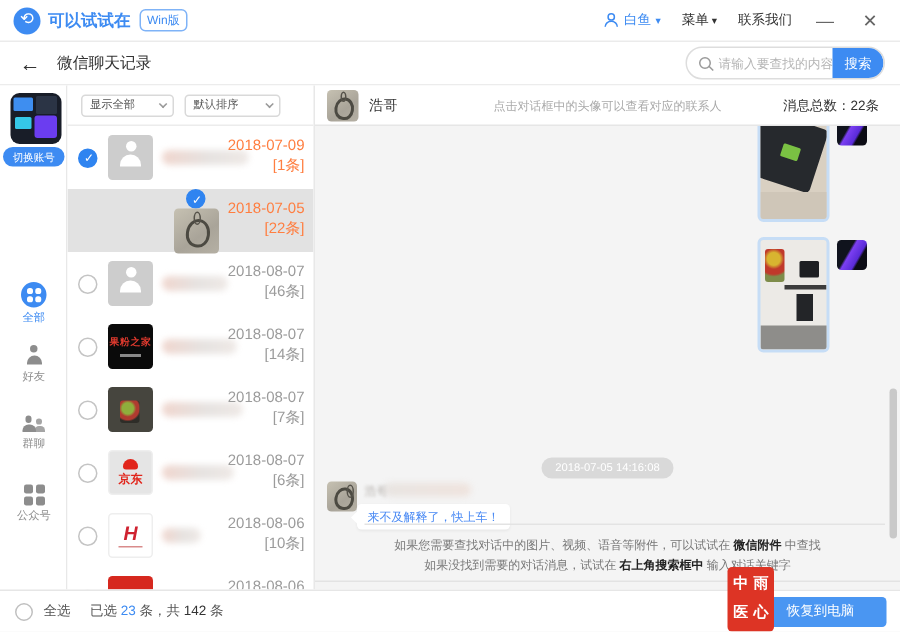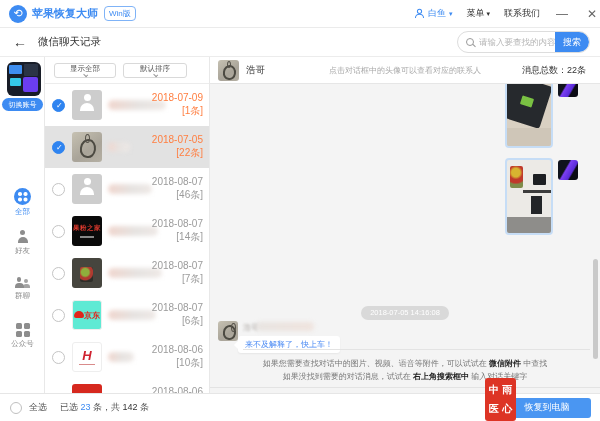--- a/index.html
+++ b/index.html
@@ -4,21 +4,21 @@
 <style>
   * { margin:0; padding:0; box-sizing:border-box; }
   html,body { width:600px; height:421px; overflow:hidden; }
   body { font-family:"Liberation Sans","DejaVu Sans",sans-serif; background:#fff; position:relative; color:#333; }
 
   
   .titlebar { position:absolute; left:0; top:0; width:600px; height:28px; background:#fff; border-bottom:1px solid #ebebeb; display:flex; align-items:center; }
   .logo { width:18px; height:18px; border-radius:50%; background:#3d8bf2; margin-left:9px; display:flex; align-items:center; justify-content:center; color:#fff; font-size:11px; line-height:1; }
   .app-title { color:#3d8bf2; font-size:11px; font-weight:bold; margin-left:5px; }
   .win-badge { margin-left:6px; font-size:8px; color:#3d8bf2; border:1px solid #7fb3f7; border-radius:4px; padding:1px 4px; }
-  .tb-right { margin-left:auto; display:flex; align-items:center; gap:14px; font-size:9px; }
+  .tb-right { margin-left:auto; display:flex; align-items:center; gap:14px; margin-right:12px; font-size:9px; }
   .user-box { display:flex; align-items:center; gap:3px; color:#3d8bf2; cursor:pointer; }
   .menu-box { color:#333; display:flex; align-items:center; gap:2px; cursor:pointer; }
   .caret { font-size:7px; }
   .win-min,.win-close { color:#666; font-size:12px; width:16px; text-align:center; cursor:pointer; }
 
   
   .toolbar { position:absolute; left:0; top:28px; width:600px; height:29px; background:#fff; border-bottom:1px solid #ececec; display:flex; align-items:center; }
   .back-arrow { font-size:14px; color:#333; margin-left:13px; cursor:pointer; }
   .page-title { font-size:10.5px; color:#333; margin-left:11px; }
   .search-wrap { margin-left:auto; margin-right:10px; width:133px; height:22px; border:1px solid #ddd; border-radius:11px; display:flex; align-items:center; background:#fff; overflow:hidden; }
@@ -50,41 +50,41 @@
   .ico-group .g2 { position:absolute; left:8px; top:9px; width:7px; height:4px; background:#a5a5a5; border-radius:3px 3px 0 0; }
   .ico-group .g2::before { content:""; position:absolute; left:1.5px; top:-5px; width:3.8px; height:3.8px; border-radius:50%; background:#a5a5a5; }
   .ico-squares { width:14px; height:14px; margin:0 auto; position:relative; }
   .ico-squares::before { content:""; position:absolute; left:0; top:0; width:6px; height:6px; background:#8d8d8d; border-radius:1.5px; box-shadow:8px 0 0 #8d8d8d, 0 8px 0 #8d8d8d, 8px 8px 0 #8d8d8d; }
   .ico-unknown { position:relative; width:12px; height:14px; margin:0 auto; }
   .ico-unknown .q { position:absolute; right:-3px; top:-3px; font-size:7px; color:#8d8d8d; font-weight:bold; }
 
   
   .clist { position:absolute; left:45px; top:57px; width:165px; height:336px; background:#fff; border-right:1px solid #e8e8e8; overflow:hidden; }
   .clist-head { height:27px; border-bottom:1px solid #ececec; display:flex; align-items:center; gap:7px; padding-left:9px; }
-  .dd { height:15px; border:1px solid #d9d9d9; border-radius:3px; background:#fff; font-size:7.5px; color:#555; display:flex; align-items:center; justify-content:space-between; padding:0 5px; cursor:pointer;flex-direction:column; }
+  .dd { height:15px; border:1px solid #d9d9d9; border-radius:3px; background:#fff; font-size:7.5px; color:#555; display:flex; align-items:center; justify-content:space-between; padding:0 5px; cursor:pointer; }
   .dd1 { width:62px; } .dd2 { width:64px; }
   .dd .chev { width:4px; height:4px; border-right:1px solid #999; border-bottom:1px solid #999; transform:rotate(45deg) translateY(-1px); }
   .citem { height:42px; display:flex; align-items:center; position:relative; cursor:pointer; }
-  .citem.selected { background:#e2e2e2; }
+  .citem.selected { background:#e2e2e2;flex-direction:column; }
   .ckbox { width:13px; height:13px; border-radius:50%; margin-left:7px; flex:none; border:1px solid #c4c4c4; background:#fff; }
   .ckbox.on { background:#2f84f0; border-color:#2f84f0; position:relative; }
   .ckbox.on::after { content:"✓"; position:absolute; color:#fff; font-size:8px; left:3px; top:1.5px; font-weight:bold; }
   .cav { width:30px; height:30px; border-radius:3px; margin-left:7px; flex:none; position:relative; overflow:hidden; }
   .cav-ph { background:#cdcdcd; }
   .cav-ph .person { margin-top:13px; width:14px; height:8px; background:#fff; border-radius:7px 7px 0 0; }
   .cav-ph .person::before { width:7px; height:7px; left:3.5px; top:-9px; background:#fff; }
   .cav-pendant { background:linear-gradient(145deg,#c6c1b2,#a9a499 60%,#b5b0a4); }
   .cav-pendant::before { content:""; position:absolute; left:8px; top:7px; width:12px; height:15px; border:2.5px solid #4c4a42; border-radius:50% 50% 46% 46%; transform:rotate(8deg); }
   .cav-pendant::after { content:""; position:absolute; left:13px; top:2px; width:3px; height:7px; border:1.5px solid #55524a; border-radius:50%; }
   .cav-gfzj { background:#0a0a0a; display:flex; flex-direction:column; align-items:center; justify-content:center; }
   .cav-gfzj .t { color:#e03a2e; font-size:6.5px; font-weight:bold; letter-spacing:0.5px; }
   .cav-gfzj .s { width:14px; height:2px; background:#888; margin-top:3px; }
   .cav-photo5 { background:#46453e; }
   .cav-photo5::before { content:""; position:absolute; left:8px; top:9px; width:13px; height:15px; background:radial-gradient(circle at 40% 35%, #8fae3c 0 30%, #b03a30 45% 60%, #2e2d28 70%); border-radius:2px; }
-  .cav-jd { background:#5eead4; border:1px solid #eee; display:flex; align-items:center; justify-content:center; }
+  .cav-jd { background:#e5e5e5; border:1px solid #eee; display:flex; flex-direction:column; align-items:center; justify-content:center; }
   .cav-jd .dog { width:10px; height:7px; background:#e1251b; border-radius:5px 5px 2px 2px; margin-bottom:1px; }
   .cav-jd .t { color:#e1251b; font-size:8px; font-weight:bold; }
   .cav-h { background:#fff; border:1px solid #eee; display:flex; flex-direction:column; align-items:center; justify-content:center; }
   .cav-h .t { color:#cf2230; font-size:13px; font-weight:bold; font-style:italic; line-height:1; }
   .cav-h .s { width:16px; height:1.5px; background:#d98b8b; margin-top:2px; }
   .cav-red { background:#d6281e; }
   .cav-red::before { content:"회원"; position:absolute; left:2px; top:12px; color:#fff; font-size:5px; letter-spacing:0; opacity:.9; }
   .blurname { height:10px; border-radius:5px; margin-left:6px; filter:blur(2px); background:linear-gradient(90deg,#f0d6ce,#e6e3e1 55%,#efe9e6); }
   .cmeta { position:absolute; right:6px; top:7px; text-align:right; font-size:10px; color:#9b9b9b; line-height:13px; }
   .cmeta.orange { color:#ff7e40; }
@@ -148,21 +148,21 @@
   .wm-seal span { color:#fff; font-size:10px; font-weight:bold; line-height:1; font-family:"Liberation Serif","DejaVu Serif",serif; }
   .wm-text { position:absolute; left:30px; top:0px; font-size:24px; font-weight:bold; color:#24100a; font-family:"Liberation Serif","DejaVu Serif",serif; letter-spacing:2px; white-space:nowrap; }
 </style>
 </head>
 <body>
 
 <div class="titlebar">
   <div class="logo">
       <span>⟲</span>
     </div>
-  <div class="app-title">苹果恢复大师</div>
+  <div class="app-title">可以试试在</div>
   <div class="win-badge">Win版</div>
   <div class="tb-right">
     <div class="user-box">
       <svg width="11" height="11" viewBox="0 0 12 12">
           <circle cx="6" cy="3.6" r="2.3" fill="none" stroke="#3d8bf2" stroke-width="1.1"></circle>
           <path d="M1.6 10.8a4.4 4.1 0 0 1 8.8 0" fill="none" stroke="#3d8bf2" stroke-width="1.1"></path>
         </svg>
       <span>白鱼</span>
       <span class="caret">▾</span>
     </div>

